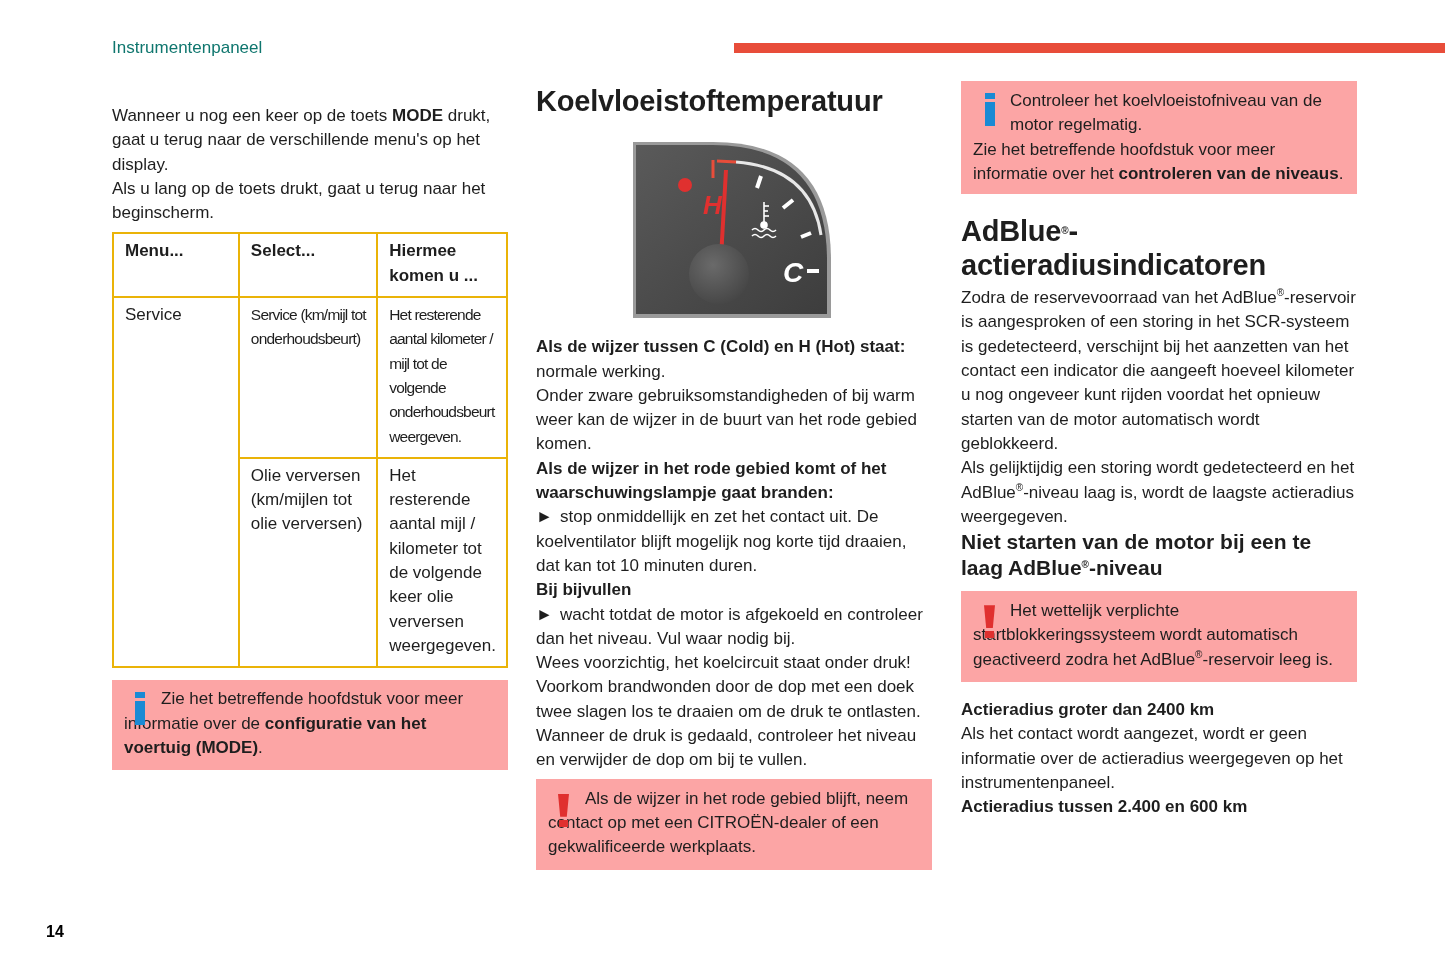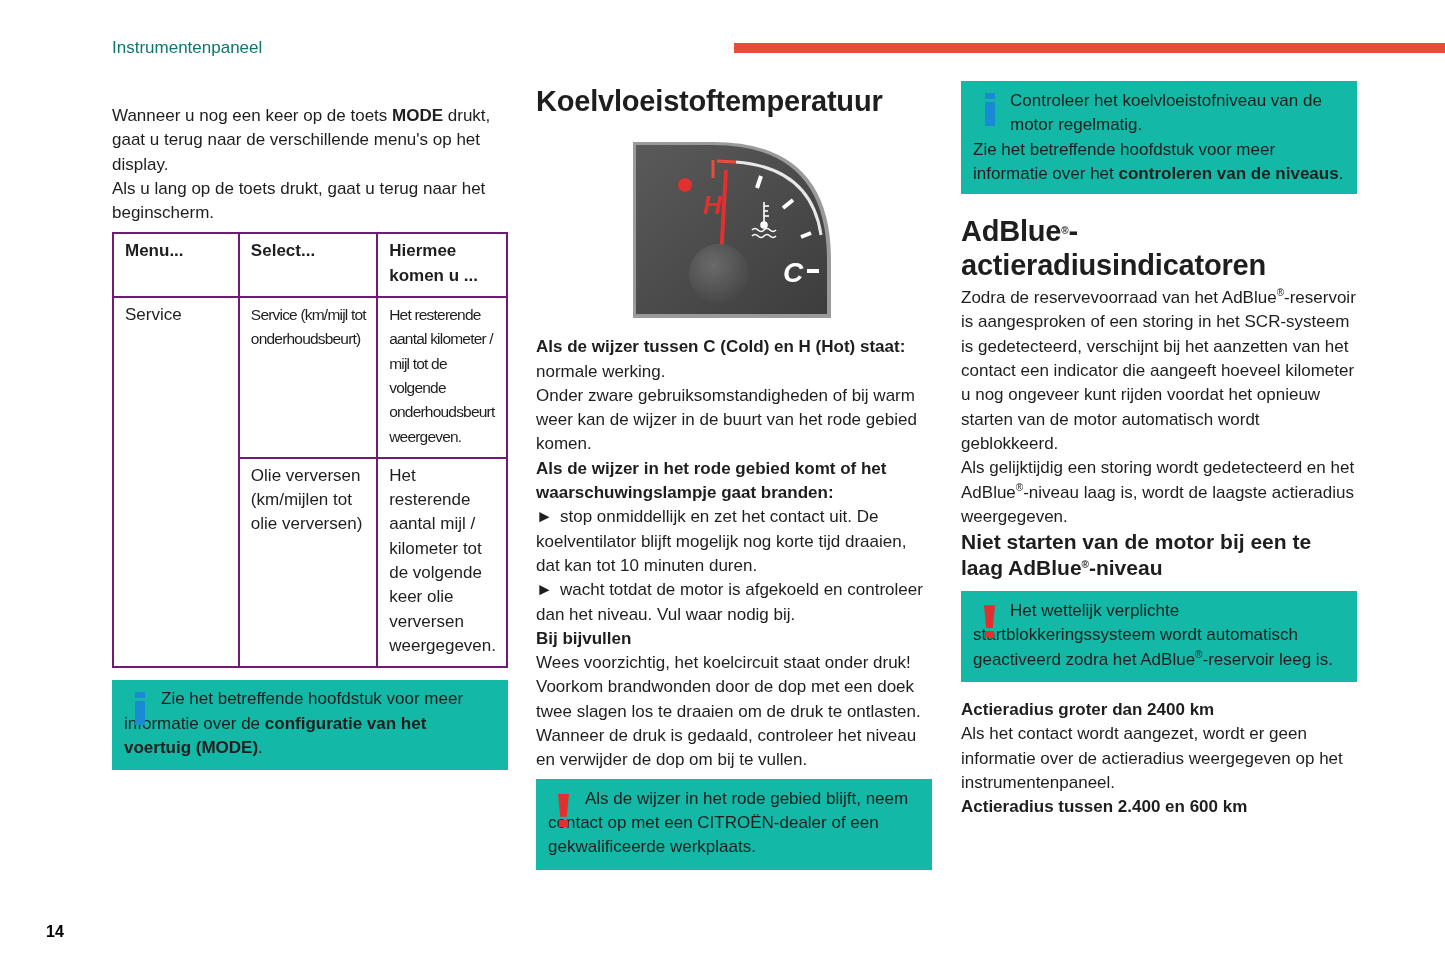--- a/index.html
+++ b/index.html
@@ -12,27 +12,27 @@
 
   .col { position: absolute; top: 0; }
   .col1 { left: 112px; width: 396px; top: 104px; }
   .col2 { left: 536px; width: 398px; top: 84px; }
   .col3 { left: 961px; width: 396px; top: 81px; }
 
   p { margin: 0; }
   b { font-weight: bold; }
 
   table.menu-table { border-collapse: collapse; width: 396px; margin-top: 7px; }
-  table.menu-table td, table.menu-table th { border: 2px solid #701a75; vertical-align: top; text-align: left; padding: 5px 10px 8px 11px; }
+  table.menu-table td, table.menu-table th { border: 2px solid #eab308; vertical-align: top; text-align: left; padding: 5px 10px 8px 11px; }
   table.menu-table th { font-weight: bold; font-size: 17px; }
   .col-a { width: 131px; }
   .col-b { width: 139px; }
   td.narrow-cell { font-size: 15.5px; letter-spacing: -0.8px; margin-top: 20px; }
 
-  .notice { background: #14b8a6; padding: 8px 12px 10px 12px; position: relative; }
+  .notice { background: #fca5a5; padding: 8px 12px 10px 12px; position: relative; }
   .info-icon { position: absolute; width: 14px; height: 36px; }
   .info-icon .dot { position: absolute; left: 2px; top: 0; width: 10px; height: 6px; background: #1a8ad4; }
   .info-icon .bar { position: absolute; left: 2px; top: 9px; width: 10px; height: 24px; background: #1a8ad4; }
   .warn-icon { position: absolute; width: 14px; height: 36px; }
   .warn-icon .bar { position: absolute; left: 1px; top: 0; width: 11px; height: 23px; background: #e0302f; clip-path: polygon(0 0, 100% 0, 80% 100%, 20% 100%); }
   .warn-icon .dot { position: absolute; left: 2px; top: 26px; width: 9px; height: 7px; background: #e0302f; }
 
   h1.section-title { font-size: 29px; font-weight: bold; line-height: 34px; margin: 0 0 10px 0; letter-spacing: -0.2px; }
   h2.sub-title { font-size: 21px; font-weight: bold; line-height: 26px; margin: 0; }
   sup { font-size: 10px; line-height: 0; vertical-align: 7px; }
@@ -123,22 +123,22 @@
 
     <polygon points="86,118 90,118 95,30 91,30" fill="#e0302f"></polygon>
 
     <circle cx="86" cy="134" r="30" fill="url(#hub)"></circle>
   </svg>
 
   <p style="margin-top:10px;"><b>Als de wijzer tussen C (Cold) en H (Hot) staat:</b><br><span>normale werking.</span></p>
   <p>Onder zware gebruiksomstandigheden of bij warm weer kan de wijzer in de buurt van het rode gebied komen.</p>
   <p><b>Als de wijzer in het rode gebied komt of het waarschuwingslampje gaat branden:</b></p>
   <p><span class="bullet">►</span><span>stop onmiddellijk en zet het contact uit. De koelventilator blijft mogelijk nog korte tijd draaien, dat kan tot 10 minuten duren.</span></p>
+  <p><b>Bij bijvullen</b></p>
   <p><span class="bullet">►</span><span>wacht totdat de motor is afgekoeld en controleer dan het niveau. Vul waar nodig bij.</span></p>
-  <p><b>Bij bijvullen</b></p>
   <p>Wees voorzichtig, het koelcircuit staat onder druk! Voorkom brandwonden door de dop met een doek twee slagen los te draaien om de druk te ontlasten. Wanneer de druk is gedaald, controleer het niveau en verwijder de dop om bij te vullen.</p>
 
   <div class="notice" style="margin-top:6px; width:396px;">
     <span class="warn-icon" style="left:21px; top:15px;">
         <span class="bar"></span>
         <span class="dot"></span>
       </span>
     <p style="text-indent:37px;">Als de wijzer in het rode gebied blijft, neem contact op met een CITROËN-dealer of een gekwalificeerde werkplaats.</p>
   </div>
 </div>

